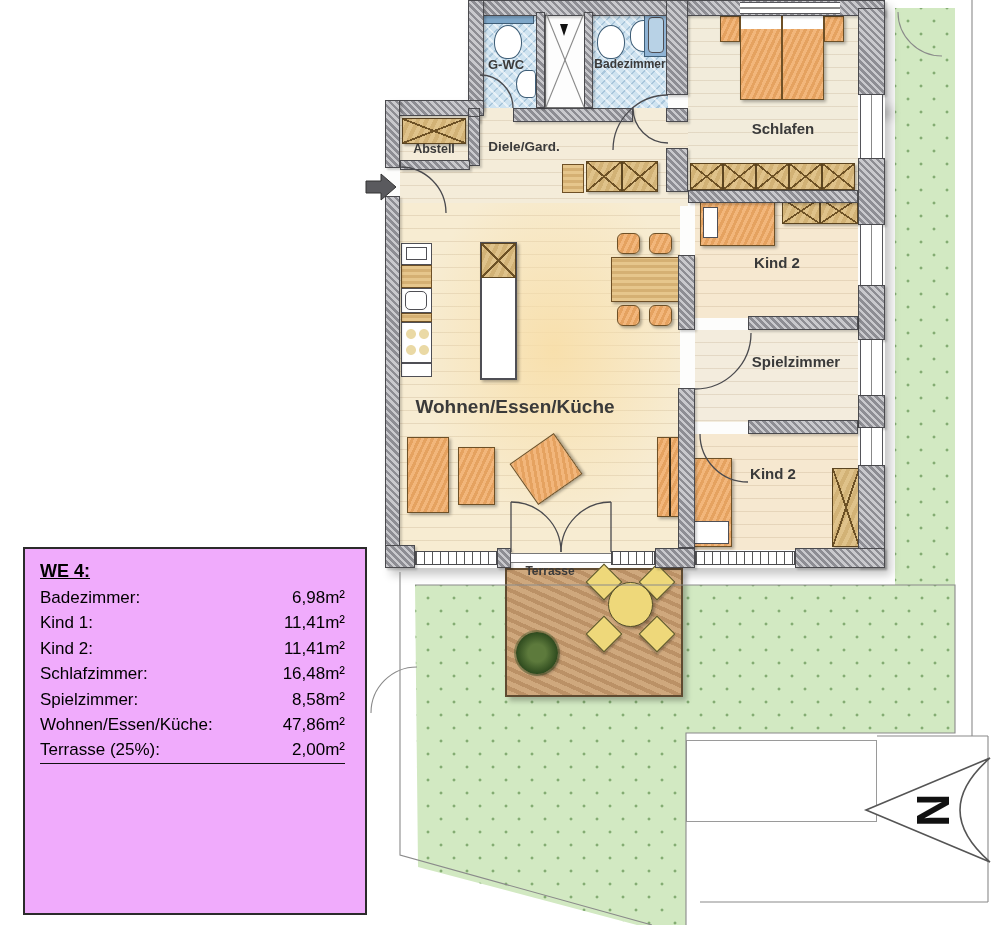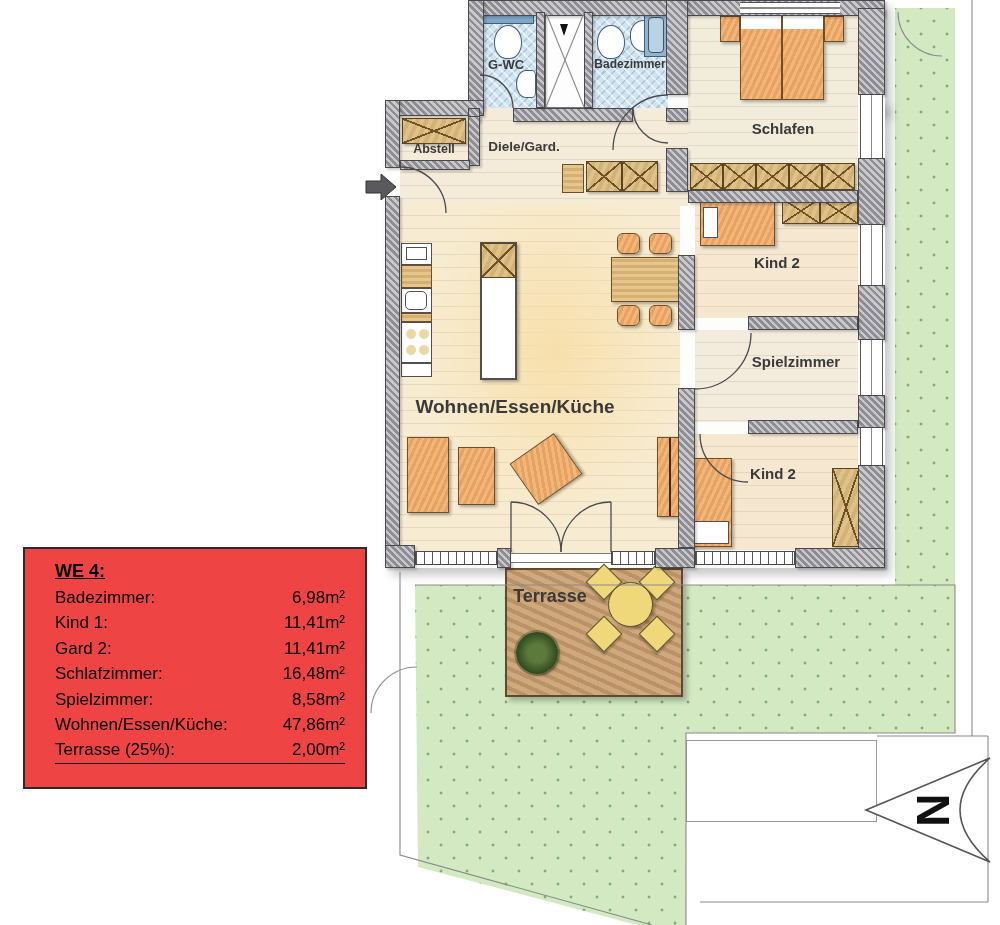--- a/index.html
+++ b/index.html
@@ -39,22 +39,22 @@
   
   .lawn{background-color:#d2e9c2;
         background-image:radial-gradient(#84ac73 1.3px,rgba(0,0,0,0) 1.7px),radial-gradient(#84ac73 1.3px,rgba(0,0,0,0) 1.7px);
         background-size:26px 26px;background-position:0 0,13px 13px;}
   .deck{background:repeating-linear-gradient(24deg,#cfa87d 0 5px,#bb9166 5px 9px);
         border:2px solid #5f4a30;box-shadow:4px 4px 5px rgba(0,0,0,.25);}
   .notch{background:#fff;border:1px solid #9a9a9a;}
   
   .rlabel{color:#3a3a3a;font-weight:600;white-space:nowrap;transform:translate(-50%,-50%);}
   
-  #legend{left:23px;top:547px;width:344px;height:242px;background:#ef4444;
-          border:2px solid #2b2b2b;padding:9px 20px 8px 30px;color:#000;}
+  #legend{left:23px;top:547px;width:344px;height:368px;background:#f0abfc;
+          border:2px solid #2b2b2b;padding:9px 20px 8px 15px;color:#000;}
   #legend .title{font-size:18px;font-weight:bold;text-decoration:underline;line-height:27px;}
   .lrow{display:flex;justify-content:space-between;font-size:17px;line-height:25.4px;}
   .lrow.uline{border-bottom:1.7px solid #111;}
   .lrow.total{font-weight:bold;padding-top:3px;font-size:17.5px;}
   svg.ovl{position:absolute;left:0;top:0;pointer-events:none;}
   .burners{background-image:
      radial-gradient(circle at 9px 11px,#ead9a5 4.5px,rgba(0,0,0,0) 5.4px),
      radial-gradient(circle at 22px 11px,#ead9a5 4.5px,rgba(0,0,0,0) 5.4px),
      radial-gradient(circle at 9px 27px,#ead9a5 4.5px,rgba(0,0,0,0) 5.4px),
      radial-gradient(circle at 22px 27px,#ead9a5 4.5px,rgba(0,0,0,0) 5.4px);}
@@ -226,34 +226,34 @@
 
   <span class="abs rlabel" style="left:506px;top:64px;font-size:13px;">G-WC</span>
   <span class="abs rlabel" style="left:630px;top:64px;font-size:12px;">Badezimmer</span>
   <span class="abs rlabel" style="left:783px;top:128px;font-size:15px;">Schlafen</span>
   <span class="abs rlabel" style="left:434px;top:149px;font-size:12.5px;">Abstell</span>
   <span class="abs rlabel" style="left:524px;top:146px;font-size:13.5px;">Diele/Gard.</span>
   <span class="abs rlabel" style="left:777px;top:262px;font-size:15px;">Kind 2</span>
   <span class="abs rlabel" style="left:796px;top:361px;font-size:15px;">Spielzimmer</span>
   <span class="abs rlabel" style="left:773px;top:473px;font-size:15px;">Kind 2</span>
   <span class="abs rlabel" style="left:515px;top:407px;font-size:19px;">Wohnen/Essen/Küche</span>
-  <span class="abs rlabel" style="left:550px;top:596px;font-size:18px;">Terrasse</span>
+  <span class="abs rlabel" style="left:550px;top:571px;font-size:12px;">Terrasse</span>
 
   <div id="legend" class="abs">
     <div class="title">WE 4:</div>
     <div class="lrow">
         <span>Badezimmer:</span>
         <span>6,98m²</span>
       </div>
     <div class="lrow">
         <span>Kind 1:</span>
         <span>11,41m²</span>
       </div>
     <div class="lrow">
-        <span>Gard 2:</span>
+        <span>Kind 2:</span>
         <span>11,41m²</span>
       </div>
     <div class="lrow">
         <span>Schlafzimmer:</span>
         <span>16,48m²</span>
       </div>
     <div class="lrow">
         <span>Spielzimmer:</span>
         <span>8,58m²</span>
       </div>

